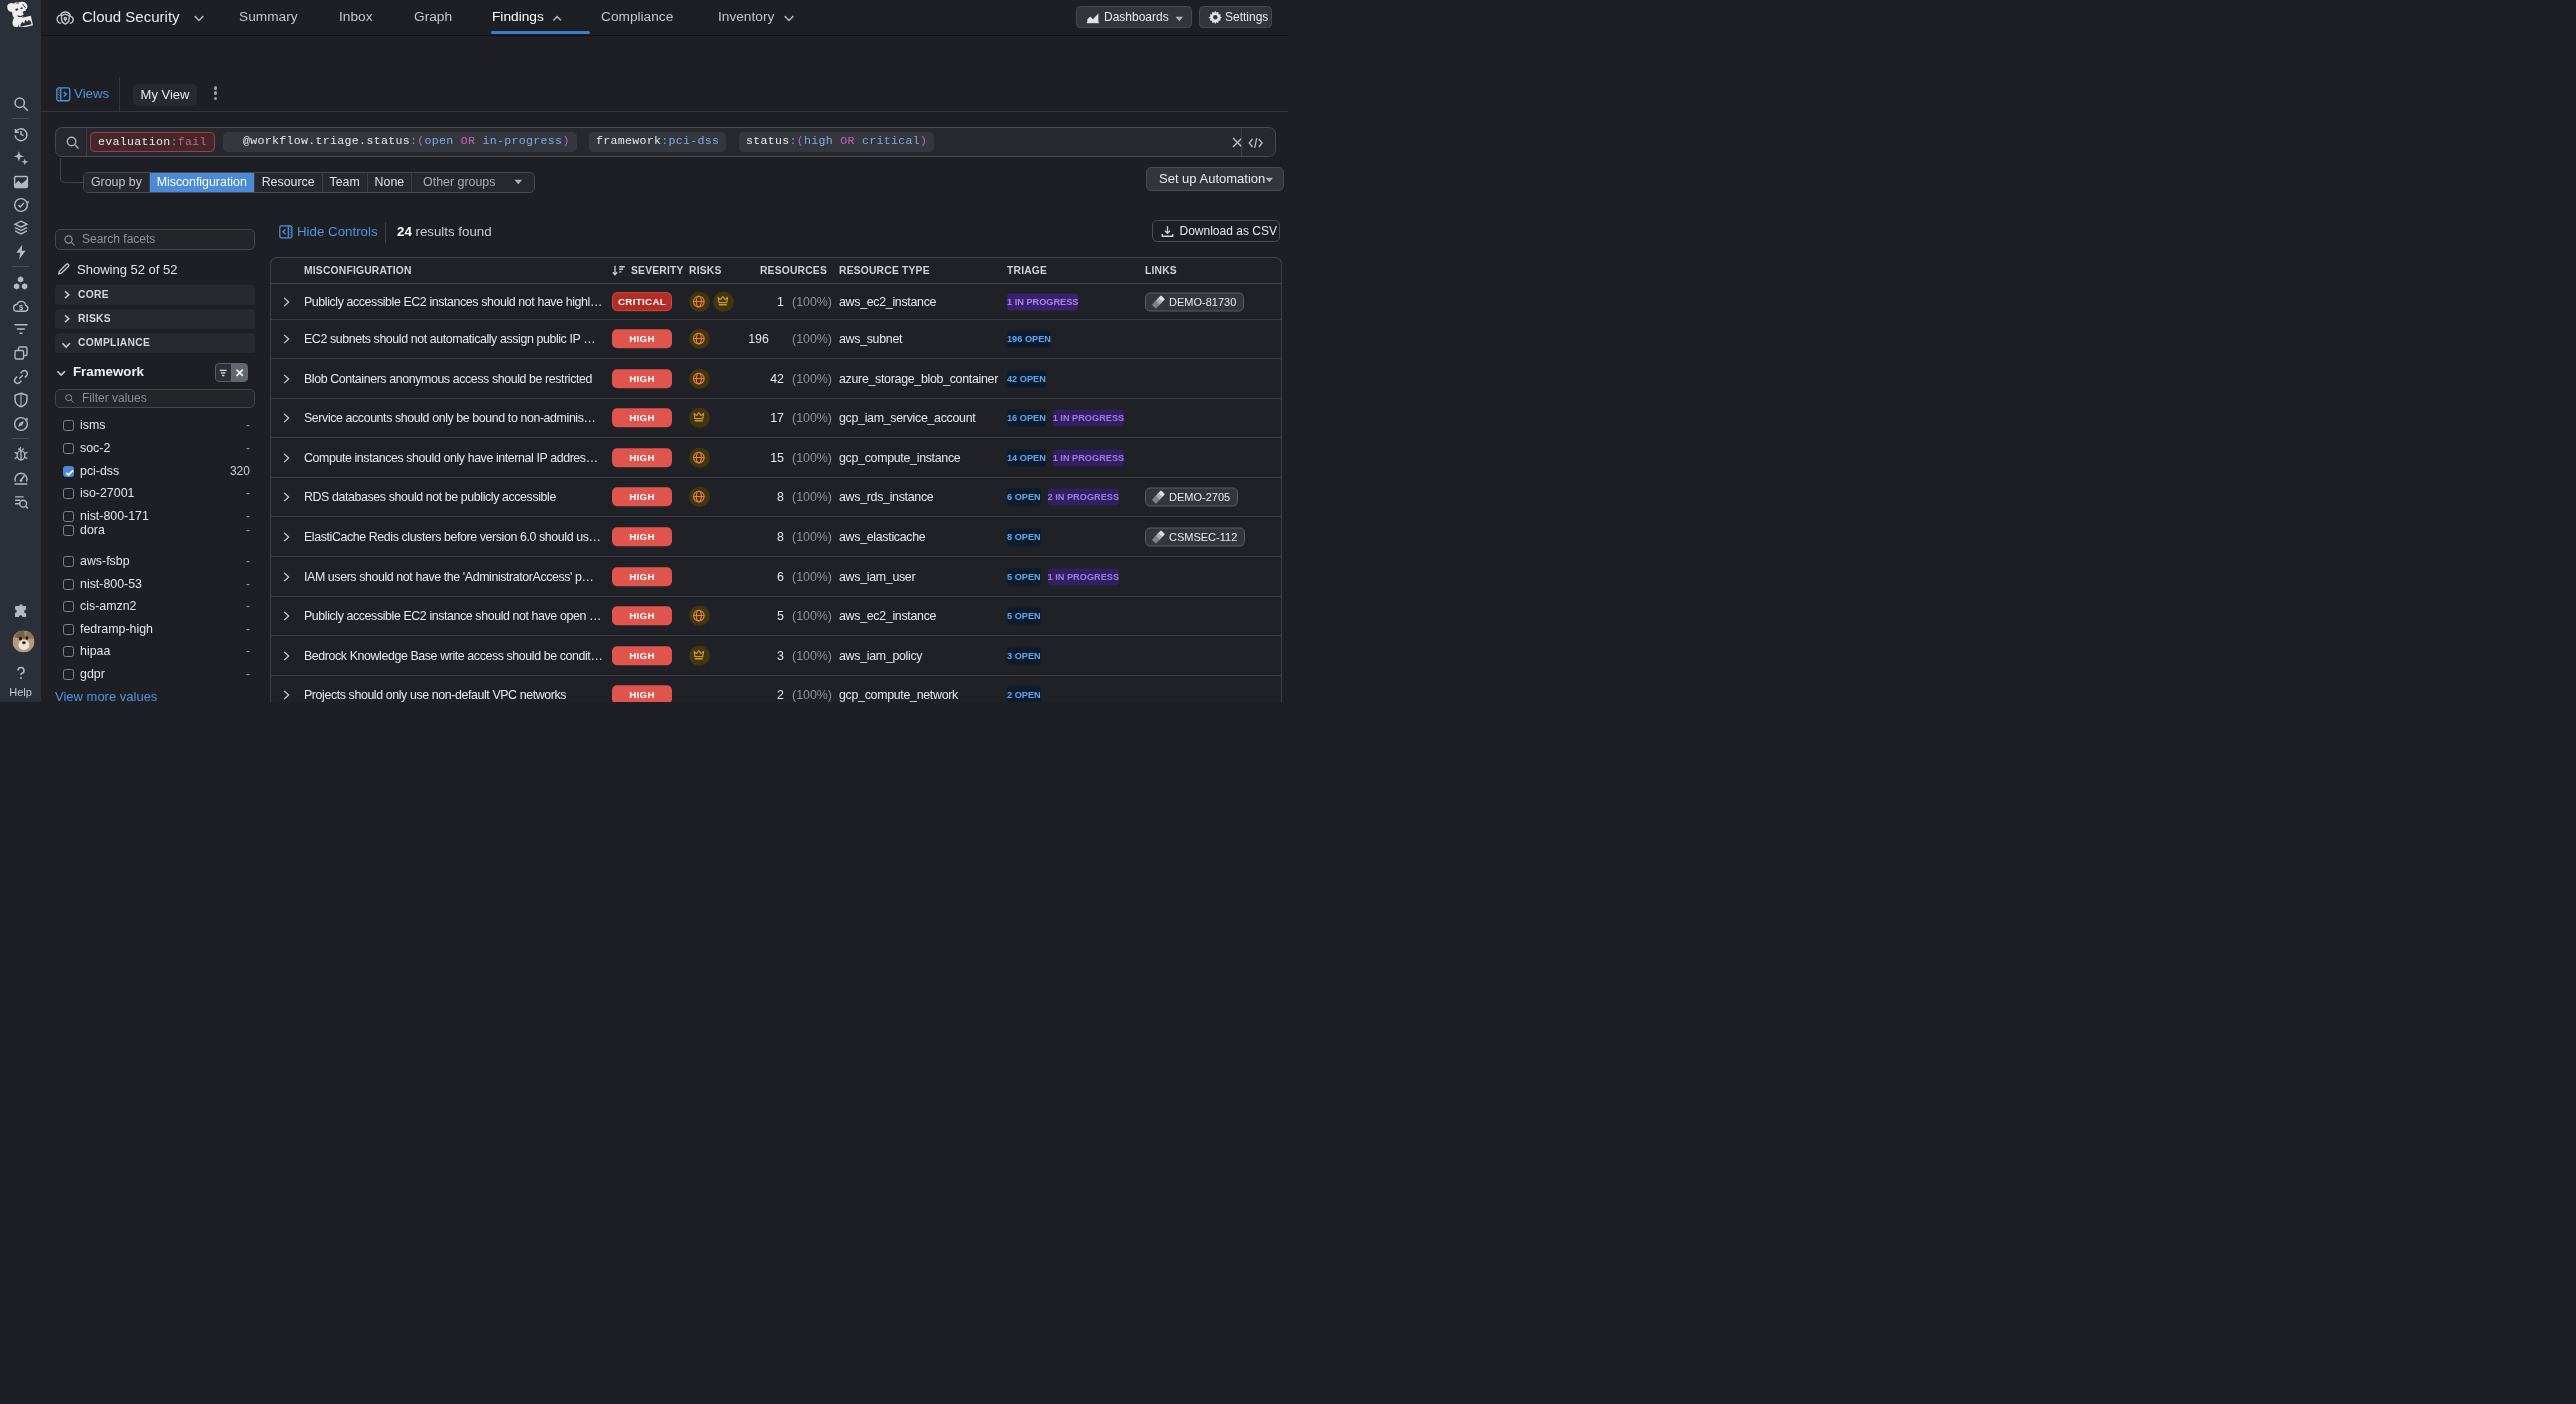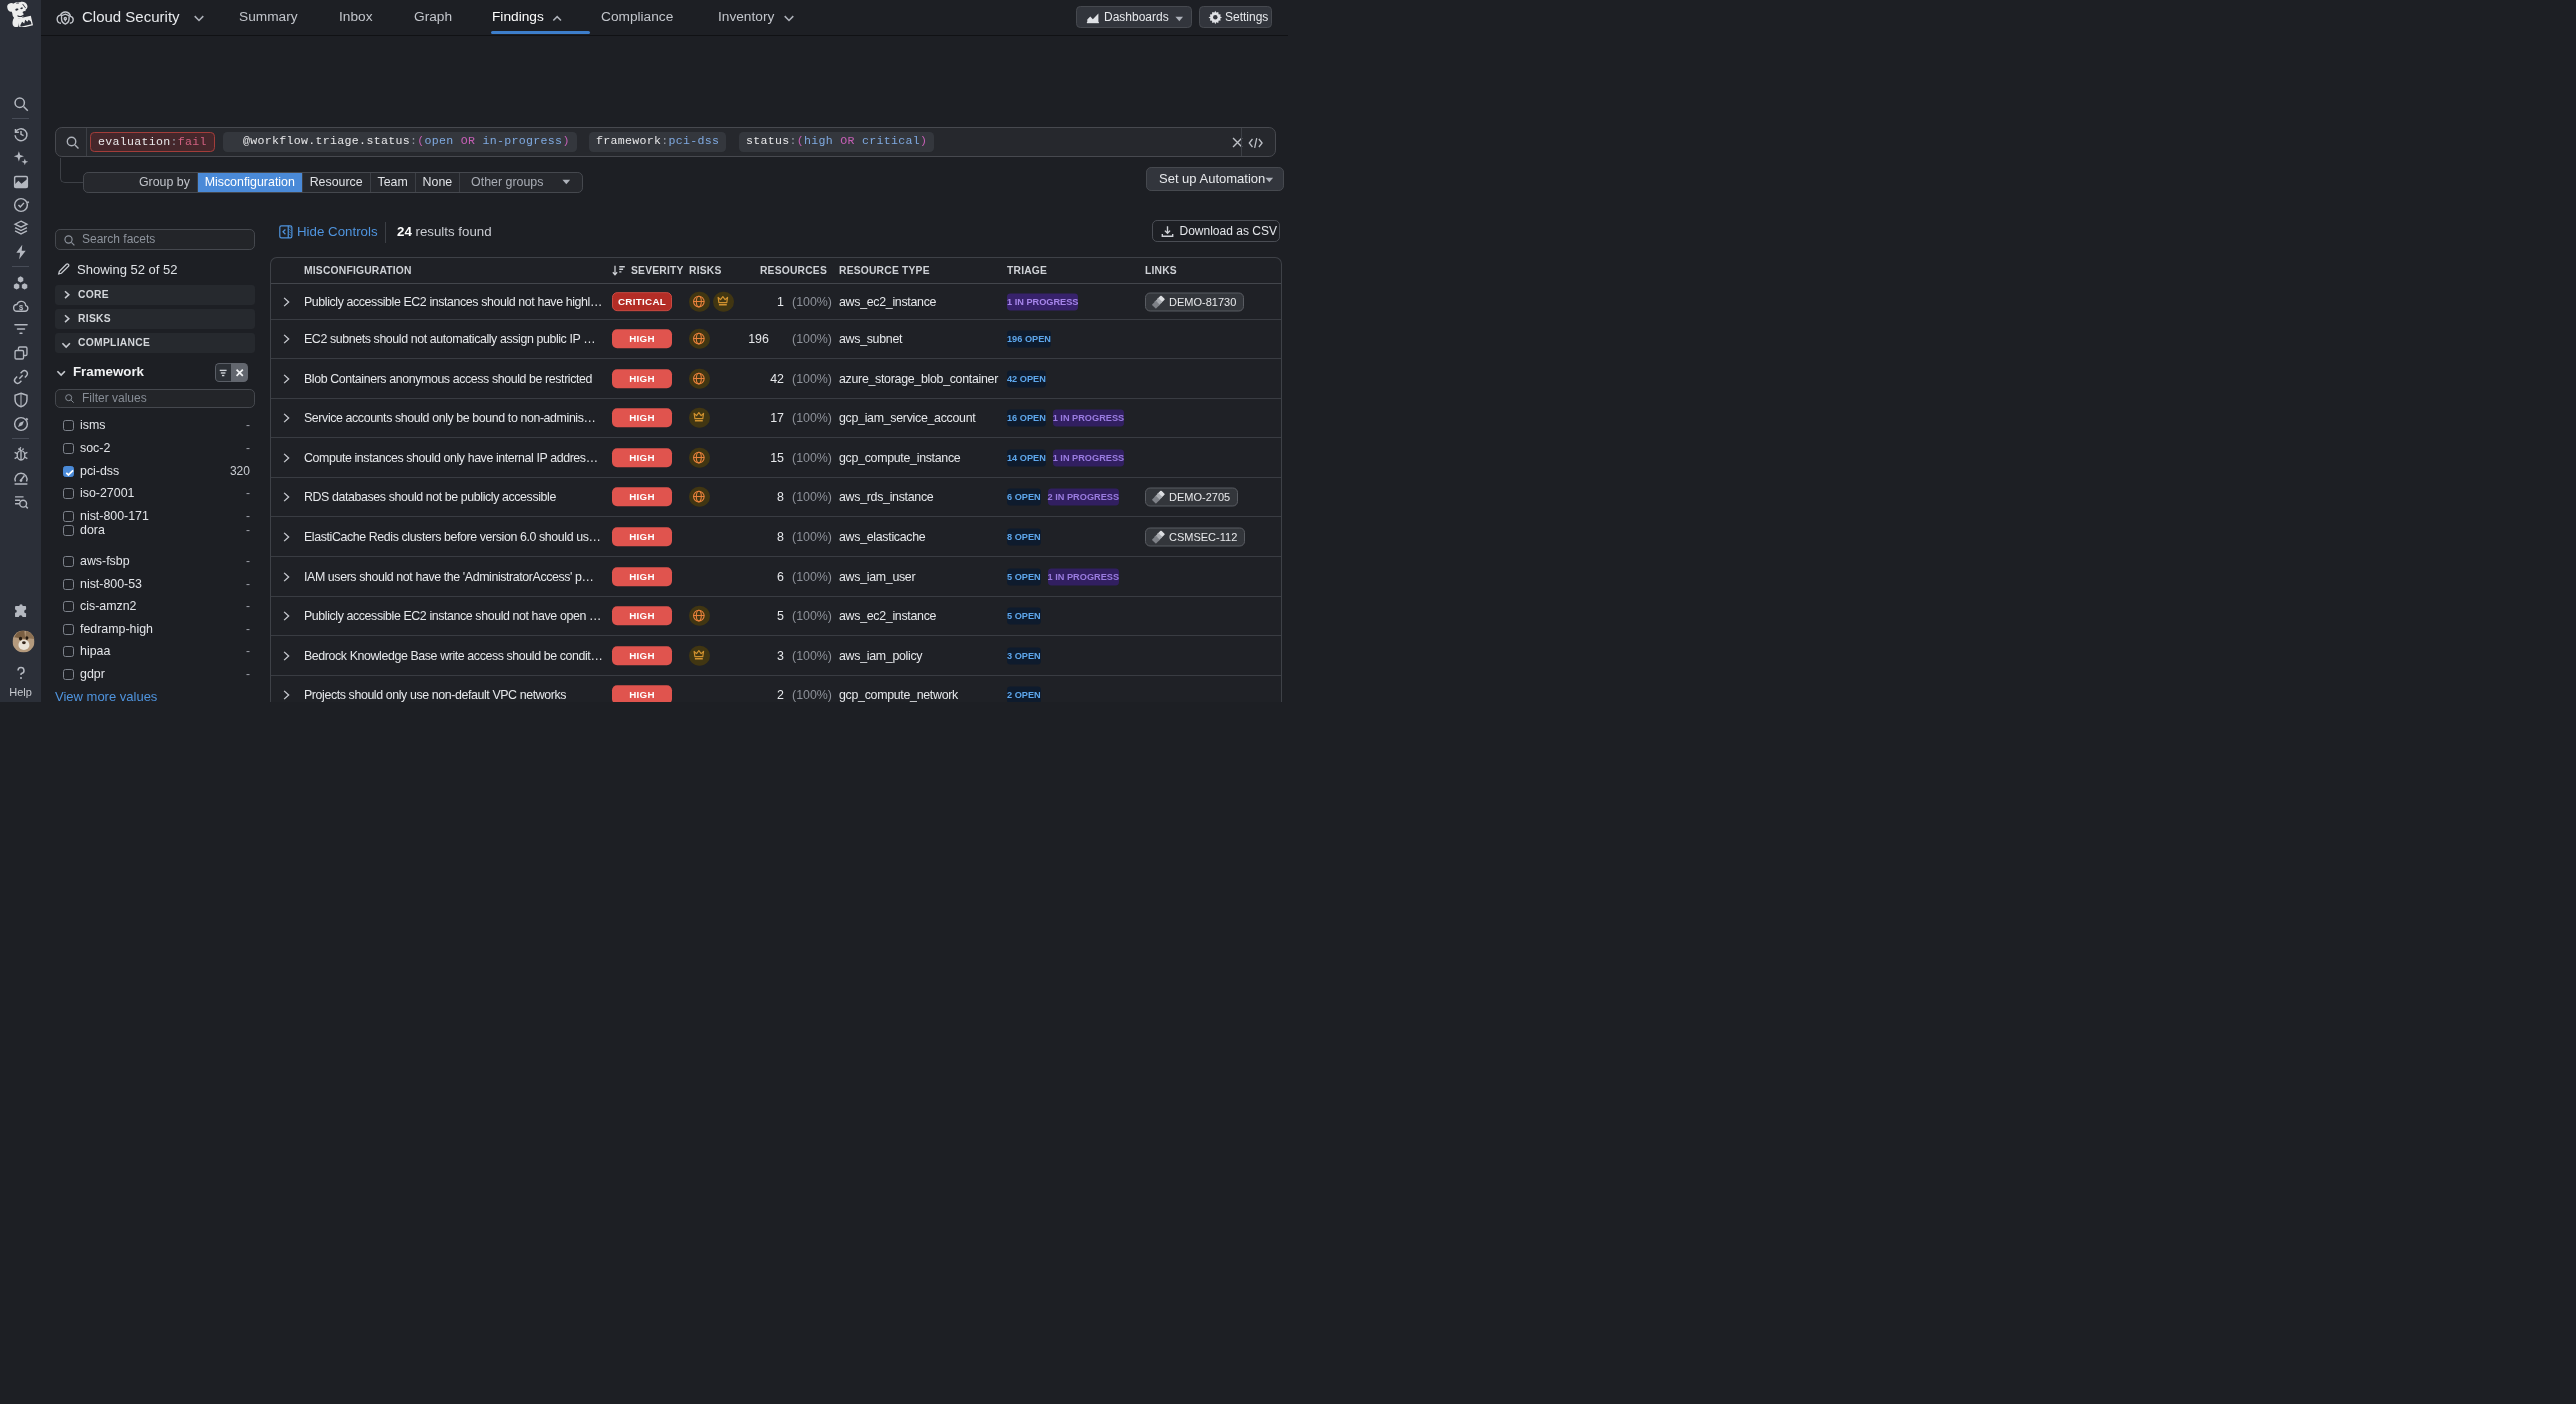--- a/index.html
+++ b/index.html
@@ -31,21 +31,21 @@
 
 #searchbox { position:absolute; left:55px; top:127px; width:1221px; height:30px; background:#26282d; border:0.9px solid #47494f; border-radius:6.9px; }
 .token { position:absolute; top:4.3px; height:19.7px; line-height:18px; border-radius:4.3px; font-family:"Liberation Mono", monospace; font-size:11.6px; letter-spacing:0.3px; padding:0 6.9px; white-space:nowrap; }
 .tok-gray { background:#34373d; }
 .tok-red { background:rgba(150,40,40,0.28); border:0.9px solid #a33d3a; }
 .q-w { color:#e8e8ea; } .q-c { color:#9298a2; } .q-b { color:#7fa9e0; } .q-p { color:#c45fb4; } .q-f { color:#d06080; }
 
 
 #groupwrap { position:absolute; left:83px; top:172px; height:20.6px; border:0.9px solid #45484e; border-radius:5.1px; background:#26282d; display:flex; overflow:hidden; }
 .gseg { height:19px; line-height:19px; font-size:12.4px; padding:0 6.9px; color:#dfe1e5; border-right:0.9px solid #3c3f45; }
-.gseg.label { color:#c0c3c9; background:#26282d;margin-left:48px; }
+.gseg.label { color:#c0c3c9; background:#26282d; }
 .gseg.active { background:#4a8ad8; color:#fff; }
 .gseg.last { border-right:none; color:#a9adb5; }
 
 
 .finput { position:absolute; left:55px; width:200px; background:#232529; border:0.9px solid #45484e; border-radius:5.1px; color:#8d939c; font-size:12px; }
 .facethdr { position:absolute; left:55px; width:200px; height:19.7px; background:#26292e; border-radius:3.4px; line-height:19.7px; font-size:10.3px; font-weight:bold; color:#d3d6da; letter-spacing:0.3px; }
 .frow { position:absolute; left:55px; width:200px; height:22px; }
 .cbox { position:absolute; left:7.7px; top:5.1px; width:11px; height:11px; border:1.3px solid #7d828b; border-radius:2.6px; background:transparent; }
 .cbox.checked { background:#4a8ad8; border-color:#4a8ad8; }
 .flabel { position:absolute; left:25px; top:2.6px; font-size:12.4px; color:#e2e4e8; }
@@ -108,20 +108,36 @@
           <path d="M0.5 0.8 L5 6 L9.5 0.8 Z"></path>
         </svg>
     </div>
     <div class="topbtn" style="left:1158px; width:73px; padding-left:25px; font-size:12px;">Settings
       <svg style="position:absolute;left:7.7px;top:3.4px" width="14.6" height="14.6" viewBox="0 0 17 17" fill="#dfe1e5">
           <path d="M8.5 0.8 l1.1 2.2 2.4-0.6 0.3 2.5 2.5 0.3 -0.6 2.4 2.2 1.1 -2.2 1.1 0.6 2.4 -2.5 0.3 -0.3 2.5 -2.4-0.6 -1.1 2.2 -1.1-2.2 -2.4 0.6 -0.3-2.5 -2.5-0.3 0.6-2.4 -2.2-1.1 2.2-1.1 -0.6-2.4 2.5-0.3 0.3-2.5 2.4 0.6 Z"></path>
           <circle cx="8.5" cy="8.5" r="2.6" fill="#32353c"></circle>
         </svg>
     </div>
   </div>
+  <div id="viewsrow">
+    <svg style="position:absolute;left:15.4px;top:10.3px" width="14.6" height="14.6" viewBox="0 0 17 17" fill="none" stroke="#4f94de" stroke-width="1.5">
+        <rect x="1" y="1" width="15" height="15" rx="2"></rect>
+        <path d="M5.5 1 V16"></path>
+        <path d="M9 6 L12 8.5 L9 11" stroke-width="1.6"></path>
+        <path d="M2.2 2.2 l2 2 M2.2 5.2 l2 2 M2.2 8.2 l2 2 M2.2 11.2 l2 2" stroke-width="0.9"></path>
+      </svg>
+    <div style="position:absolute; left:33px; top:8.6px; font-size:13.3px; color:#4f94de;">Views</div>
+    <div style="position:absolute; left:78px; top:0; width:0.9px; height:35px; background:#34373d;"></div>
+    <div style="position:absolute; left:92px; top:6.9px; width:64px; height:22px; background:#26292f; border-radius:5.1px; text-align:center; line-height:22px; font-size:13px; color:#e6e8ea;">My View</div>
+    <div style="position:absolute; left:173px; top:7.7px; color:#9ba0a8; font-size:13.7px; letter-spacing:0;">
+      <div style="width:3.4px;height:3.4px;border-radius:50%;background:#9ba0a8;margin:1.7px 0;"></div>
+      <div style="width:3.4px;height:3.4px;border-radius:50%;background:#9ba0a8;margin:1.7px 0;"></div>
+      <div style="width:3.4px;height:3.4px;border-radius:50%;background:#9ba0a8;margin:1.7px 0;"></div>
+    </div>
+  </div>
   <div id="sidebar">
 
     <svg style="position:absolute;left:6px;top:0.9px" width="26.5" height="26.5" viewBox="0 0 62 62">
       <g fill="#eceded">
         <ellipse cx="12" cy="15" rx="9" ry="10" transform="rotate(-14 12 15)"></ellipse>
         <path d="M14 11 C17 4 26 1 32 3 C38 2 44 6 46 12 C48 18 46 25 41 29 C43 34 40 39 34 41 L26 42 C19 42 15 36 15 30 C13 25 12 17 14 11 Z"></path>
         <path d="M33 3 C40 0 48 4 50 11 C51 15 49 18 46 20 L34 7 Z"></path>
         <path d="M21 37 C16 42 14 50 16 56 C18 62 26 63 29 59 L31 46 L27 39 Z"></path>
       </g>
       <g fill="#2b2f38">

